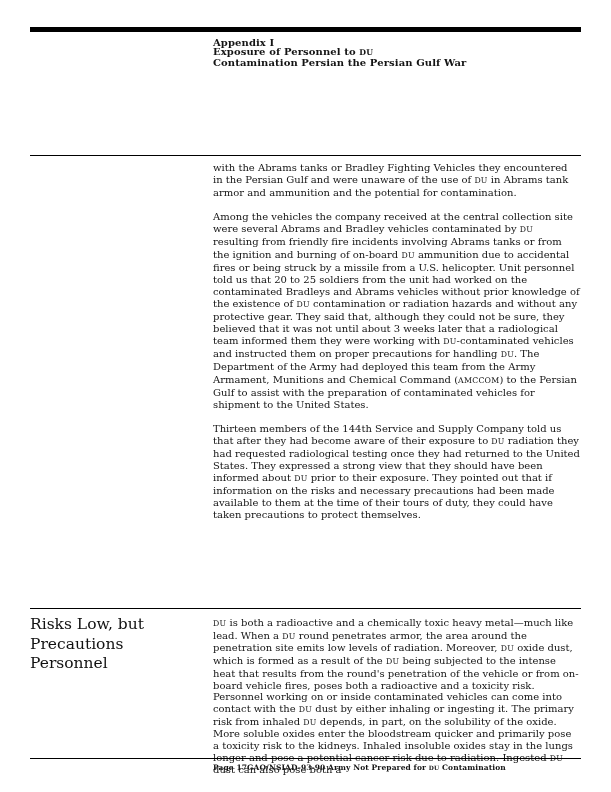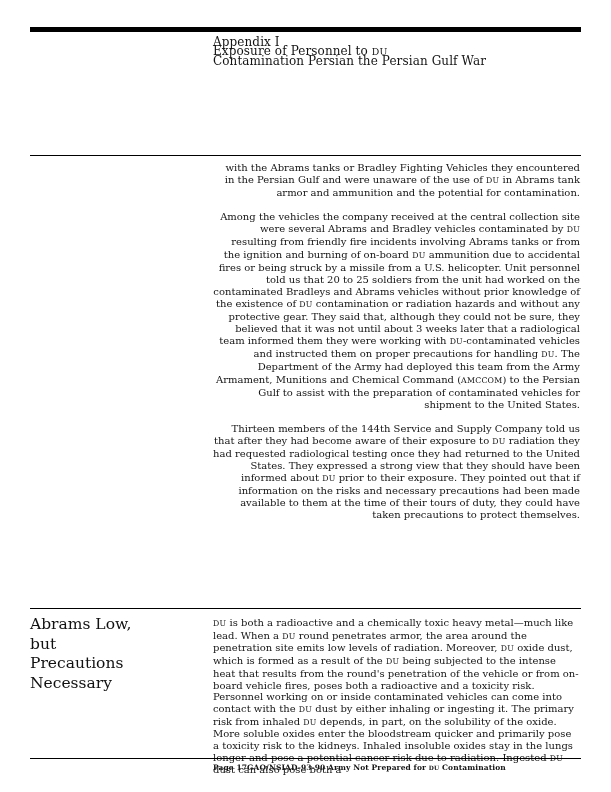--- a/index.html
+++ b/index.html
@@ -32,33 +32,33 @@
     height: 1px;
     background: #000;
   }
   .rule-header { top: 155px; }
   .rule-section { top: 608px; }
   .rule-footer { top: 758px; }
   .header-block {
     position: absolute;
     left: 213px;
     top: 38px;
-    font-size: 12px;
-    font-weight: normal;
+    font-size: 10px;
+    font-weight: bold;
     line-height: 9.3px;
     letter-spacing: 0.1px;
   }
   .body-col {
     position: absolute;
     left: 213px;
     top: 162px;
     width: 367px;
     font-size: 10px;
     line-height: 12.1px;
-    text-align: right;
+    text-align: left;
   }
   .body-col p, .section-col p {
     margin: 0 0 12px 0;
   }
   .side-heading {
     position: absolute;
     left: 30px;
     top: 615px;
     width: 122px;
     font-size: 15.5px;
@@ -105,21 +105,21 @@
   <div class="rule rule-header"></div>
 
   <div class="body-col">
     <p>with the Abrams tanks or Bradley Fighting Vehicles they encountered in the Persian Gulf and were unaware of the use of <span class="sc">DU</span> in Abrams tank armor and ammunition and the potential for contamination.</p>
     <p>Among the vehicles the company received at the central collection site were several Abrams and Bradley vehicles contaminated by <span class="sc">DU</span> resulting from friendly fire incidents involving Abrams tanks or from the ignition and burning of on-board <span class="sc">DU</span> ammunition due to accidental fires or being struck by a missile from a U.S. helicopter. Unit personnel told us that 20 to 25 soldiers from the unit had worked on the contaminated Bradleys and Abrams vehicles without prior knowledge of the existence of <span class="sc">DU</span> contamination or radiation hazards and without any protective gear. They said that, although they could not be sure, they believed that it was not until about 3 weeks later that a radiological team informed them they were working with <span class="sc">DU</span>-contaminated vehicles and instructed them on proper precautions for handling <span class="sc">DU</span>. The Department of the Army had deployed this team from the Army Armament, Munitions and Chemical Command (<span class="sc">AMCCOM</span>) to the Persian Gulf to assist with the preparation of contaminated vehicles for shipment to the United States.</p>
     <p>Thirteen members of the 144th Service and Supply Company told us that after they had become aware of their exposure to <span class="sc">DU</span> radiation they had requested radiological testing once they had returned to the United States. They expressed a strong view that they should have been informed about <span class="sc">DU</span> prior to their exposure. They pointed out that if information on the risks and necessary precautions had been made available to them at the time of their tours of duty, they could have taken precautions to protect themselves.</p>
   </div>
 
   <div class="rule rule-section"></div>
 
-  <div class="side-heading">Abrams Low, but Precautions Necessary</div>
+  <div class="side-heading">Risks Low, but Precautions Personnel</div>
 
   <div class="section-col">
     <p><span class="sc">DU</span> is both a radioactive and a chemically toxic heavy metal—much like lead. When a <span class="sc">DU</span> round penetrates armor, the area around the penetration site emits low levels of radiation. Moreover, <span class="sc">DU</span> oxide dust, which is formed as a result of the <span class="sc">DU</span> being subjected to the intense heat that results from the round's penetration of the vehicle or from on-board vehicle fires, poses both a radioactive and a toxicity risk. Personnel working on or inside contaminated vehicles can come into contact with the <span class="sc">DU</span> dust by either inhaling or ingesting it. The primary risk from inhaled <span class="sc">DU</span> depends, in part, on the solubility of the oxide. More soluble oxides enter the bloodstream quicker and primarily pose a toxicity risk to the kidneys. Inhaled insoluble oxides stay in the lungs longer and pose a potential cancer risk due to radiation. Ingested <span class="sc">DU</span> dust can also pose both a</p>
   </div>
 
   <div class="rule rule-footer"></div>
 
   <div class="footer-row">
     <span>Page 17</span>
     <span>GAO/NSIAD-93-90 Army Not Prepared for <span class="sc">DU</span> Contamination</span>

